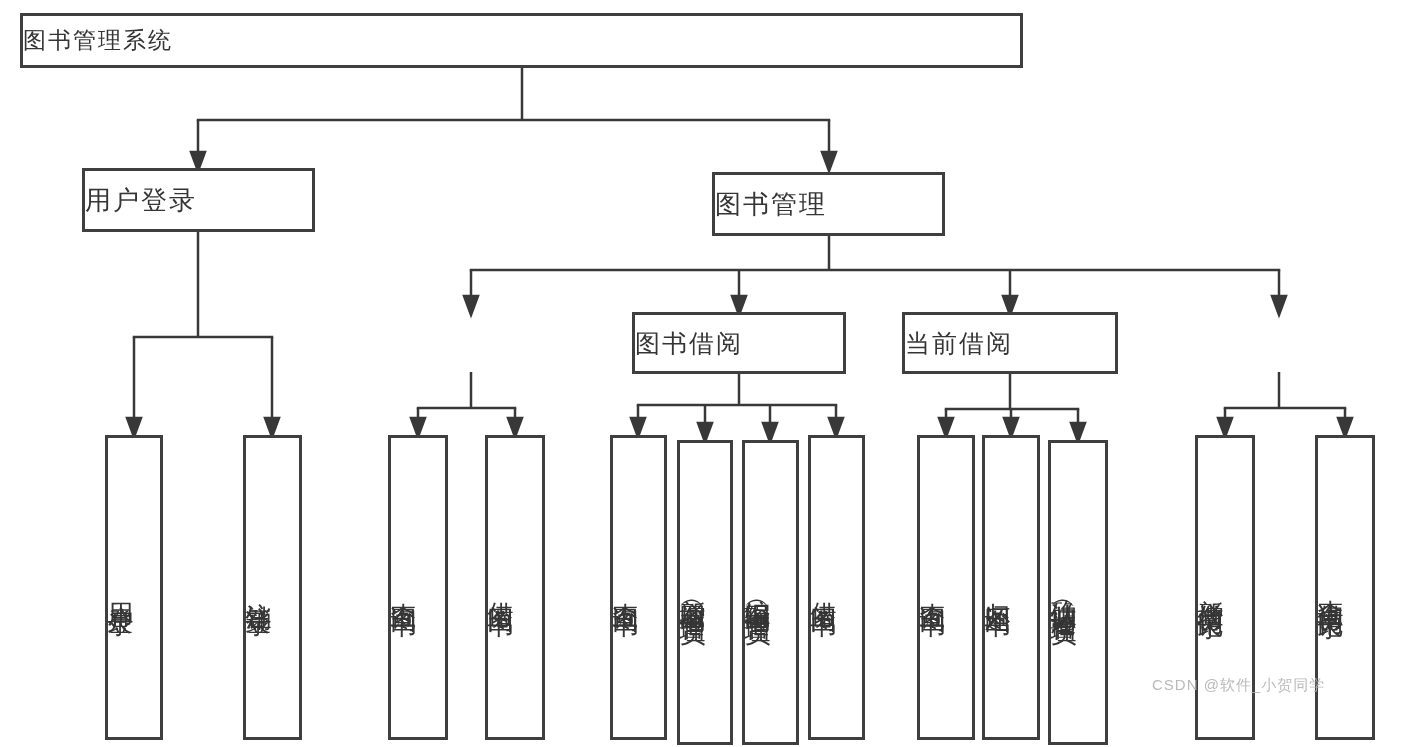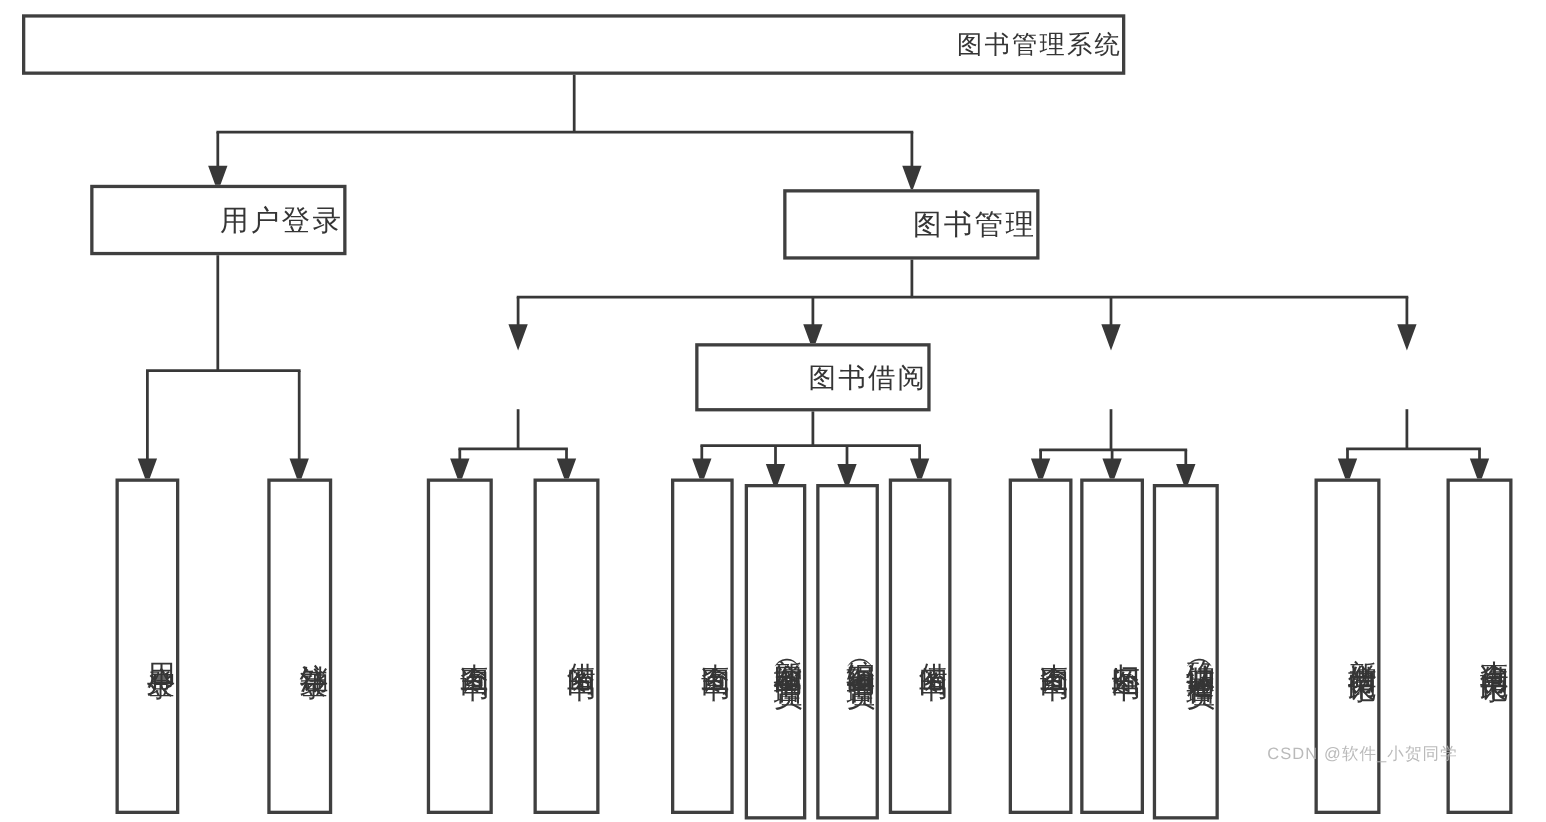--- a/index.html
+++ b/index.html
@@ -19,21 +19,21 @@
     left: 0; top: 0;
     width: 1405px; height: 747px;
   }
 
   .box {
     position: absolute;
     border: 3px solid #3f3f3f;
     background: #ffffff;
     display: flex;
     align-items: center;
-    justify-content: flex-end;
+    justify-content: flex-start;
     color: #353535;
   }
 
   .hbox span {
     letter-spacing: 2px;
     white-space: nowrap;
   }
 
   .root-box  { font-size: 23px; }
   .lv2-box   { font-size: 26px; }
@@ -133,22 +133,25 @@
     <span>图书管理系统</span>
   </div>
 
   <div class="box hbox lv2-box" style="left:82px; top:168px; width:233px; height:64px;">
     <span>用户登录</span>
   </div>
   <div class="box hbox lv2-box" style="left:712px; top:172px; width:233px; height:64px;">
     <span>图书管理</span>
   </div>
 
-  <div class="box hbox lv3-box" style="left:632px; top:312px; width:214px; height:62px;padding-left:44px;">
+  <div class="box hbox lv3-box" style="left:632px; top:312px; width:214px; height:62px;">
     <span>图书借阅</span>
+  </div>
+  <div class="box hbox lv3-box" style="left:902px; top:312px; width:216px; height:62px;">
+    <span>当前借阅</span>
   </div>
 
   <div class="box vbox" style="left:105px; top:435px; width:58px; height:305px;">
     <span>用户登录</span>
   </div>
   <div class="box vbox" style="left:243px; top:435px; width:59px; height:305px;">
     <span>注销登录</span>
   </div>
 
   <div class="box vbox" style="left:388px; top:435px; width:60px; height:305px;">

